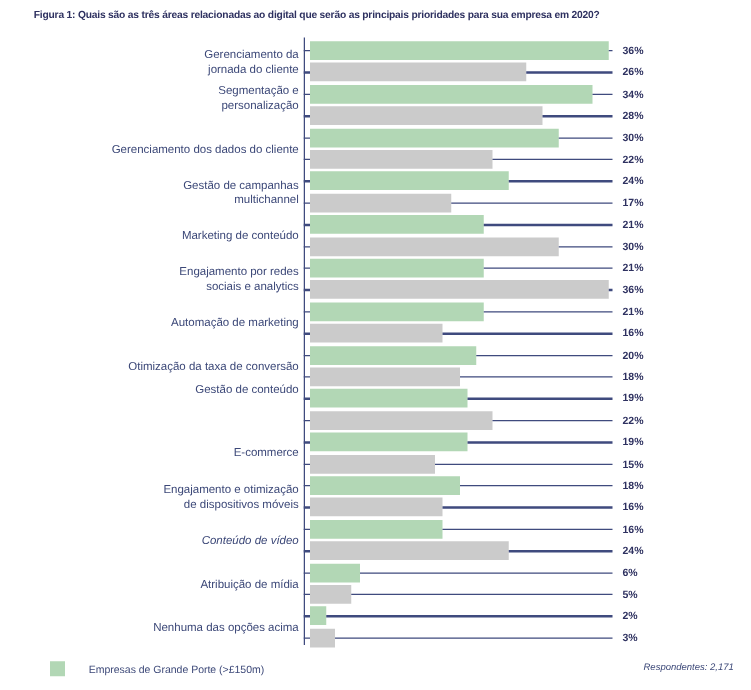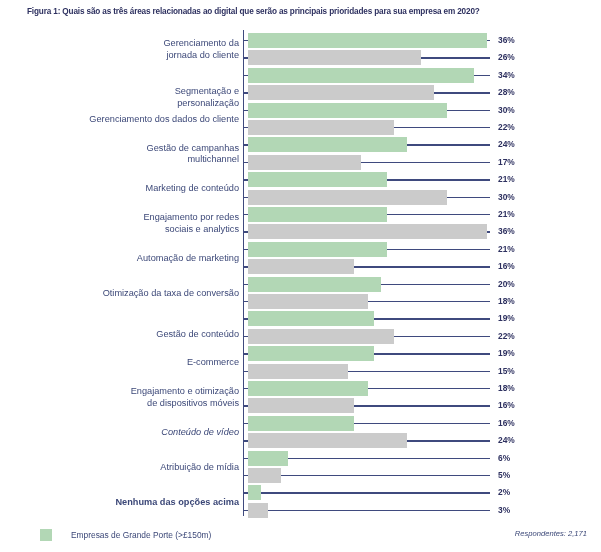--- a/index.html
+++ b/index.html
@@ -318,37 +318,37 @@
       <div class="bar-row" style="top: 473.8px;">
         <div class="tick-stub"></div>
         <div class="bar sme" style="width: 19.9167px; background: rgb(203, 203, 203);"></div>
         <div class="connector" style="left: 267.917px; width: 222.083px;"></div>
         <div class="value-label">3%</div>
       </div>
     </div>
   <div id="cat-labels">
       <div class="cat-label" style="top: 10.4px;">Gerenciamento da
 jornada do cliente</div>
-      <div class="cat-label" style="top: 58px; text-align: right;">Segmentação e
+      <div class="cat-label" style="top: 39px; text-align: right;">Segmentação e
 personalização</div>
       <div class="cat-label" style="top: 85.75px;">Gerenciamento dos dados do cliente</div>
       <div class="cat-label" style="top: 114.8px;">Gestão de campanhas
 multichannel</div>
       <div class="cat-label" style="top: 155.35px;">Marketing de conteúdo</div>
       <div class="cat-label" style="top: 184.4px;">Engajamento por redes
 sociais e analytics</div>
       <div class="cat-label" style="top: 224.95px;">Automação de marketing</div>
       <div class="cat-label" style="top: 259.75px;">Otimização da taxa de conversão</div>
-      <div class="cat-label" style="top: 301px;">Gestão de conteúdo</div>
+      <div class="cat-label" style="top: 278px;">Gestão de conteúdo</div>
       <div class="cat-label" style="top: 329.35px;">E-commerce</div>
       <div class="cat-label" style="top: 358.4px;">Engajamento e otimização
 de dispositivos móveis</div>
       <div class="cat-label" style="top: 398.95px; font-style: italic;">Conteúdo de vídeo</div>
       <div class="cat-label" style="top: 433.75px;">Atribuição de mídia</div>
-      <div class="cat-label" style="top: 468.55px; font-weight: bold;">Nenhuma das opções acima</div>
+      <div class="cat-label" style="top: 468.55px;">Nenhuma das opções acima</div>
     </div>
 </div>
 
 <div id="legend">
   <div class="legend-item" id="legend-large">
     <span class="legend-swatch large"></span>
     <span class="legend-text">Empresas de Grande Porte (&gt;£150m)</span>
   </div>
   <div id="respondents">Respondentes: 2,171</div>
 </div>

